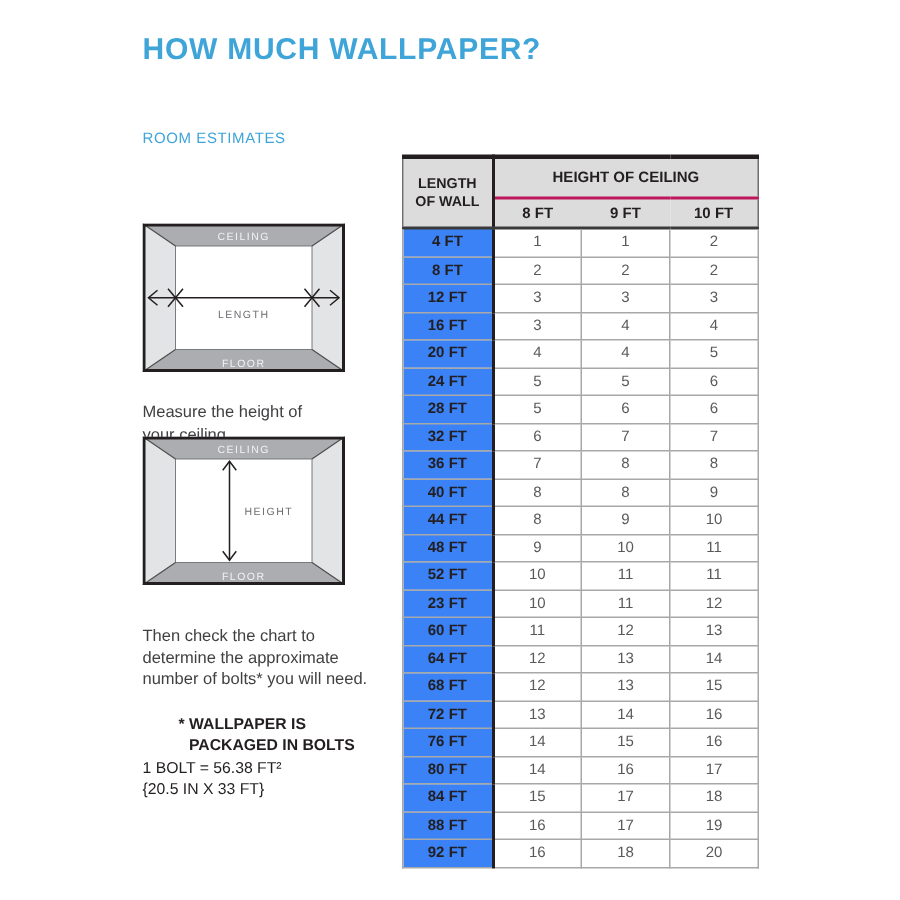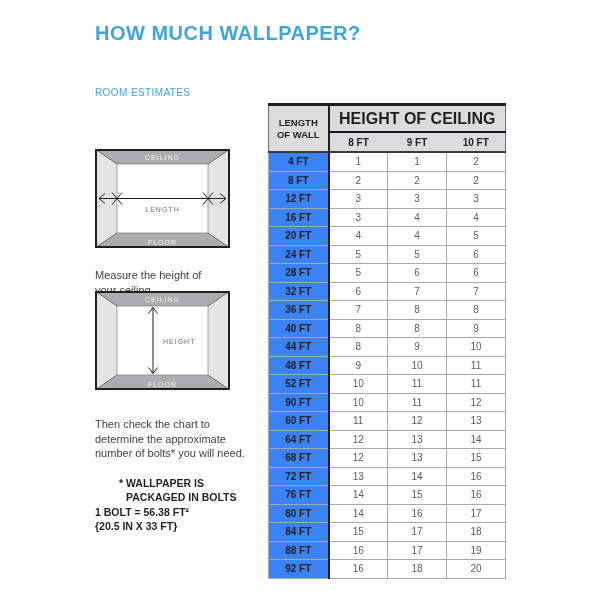--- a/index.html
+++ b/index.html
@@ -26,43 +26,43 @@
   .step3{top:406px;}
   .diagram{position:absolute;left:95px;width:135px;height:99px;}
   .diagram1{top:149px;}
   .diagram2{top:291px;}
   .footnote{
     position:absolute;left:95px;top:477px;font-size:10.5px;font-weight:bold;
     color:#231F20;line-height:1.3;margin-left:24px;
   }
   .footnote .line2{padding-left:7px;}
   .boltspec{
-    position:absolute;left:95px;top:506px;font-size:10.5px;font-weight:bold;
+    position:absolute;left:95px;top:506px;font-size:10.5px;font-weight:normal;
     color:#231F20;line-height:1.3;
   }
   table.bolts{
     position:absolute;left:268px;top:103px;width:237px;
     border-collapse:collapse;table-layout:fixed;
     border-top:3px solid #231F20;
     border-left:1px solid #6d6e71;border-right:1px solid #6d6e71;
     border-bottom:1.5px solid #6d6e71;
   }
   table.bolts col.c0{width:60px;}
   table.bolts col.c1,table.bolts col.c2,table.bolts col.c3{width:59px;}
   table.bolts th,table.bolts td{
     padding:0;text-align:center;vertical-align:middle;
   }
   th.corner{
     background:#dcdcdc;font-size:9.5px;font-weight:bold;color:#231F20;
     border-right:2.5px solid #231F20;border-bottom:2px solid #3a3a3a;
     white-space:pre-line;line-height:1.25;
   }
   th.group{
-    background:#dcdcdc;font-size:16px;font-weight:bold;color:#231F20;
-    height:25px;border-bottom:2px solid #0f172a;
+    background:#dcdcdc;font-size:10px;font-weight:bold;color:#231F20;
+    height:25px;border-bottom:2px solid #be185d;
   }
   th.sub{
     background:#dcdcdc;font-size:10px;font-weight:bold;color:#231F20;
     height:18px;border-bottom:2px solid #3a3a3a;
   }
   td.rowlabel{
     background:#3b82f6;font-size:10px;font-weight:bold;color:#231F20;
     height:17.5px;border:1px solid #a7a8aa;border-right:2.5px solid #231F20;
   }
   td.val{
@@ -237,21 +237,21 @@
           <td class="val">10</td>
           <td class="val">11</td>
         </tr>
         <tr>
           <td class="rowlabel">52 FT</td>
           <td class="val">10</td>
           <td class="val">11</td>
           <td class="val">11</td>
         </tr>
         <tr>
-          <td class="rowlabel">90 FT</td>
+          <td class="rowlabel">23 FT</td>
           <td class="val">10</td>
           <td class="val">11</td>
           <td class="val">12</td>
         </tr>
         <tr>
           <td class="rowlabel">60 FT</td>
           <td class="val">11</td>
           <td class="val">12</td>
           <td class="val">13</td>
         </tr>

